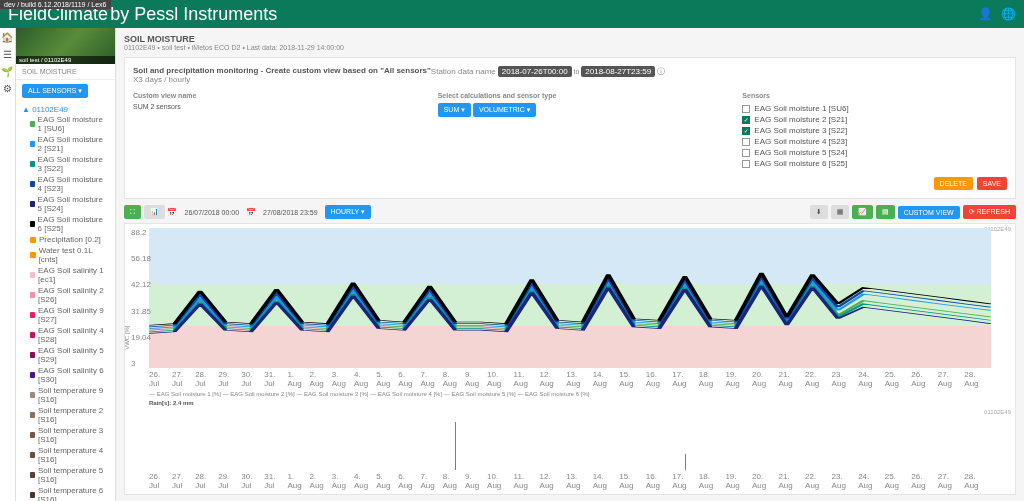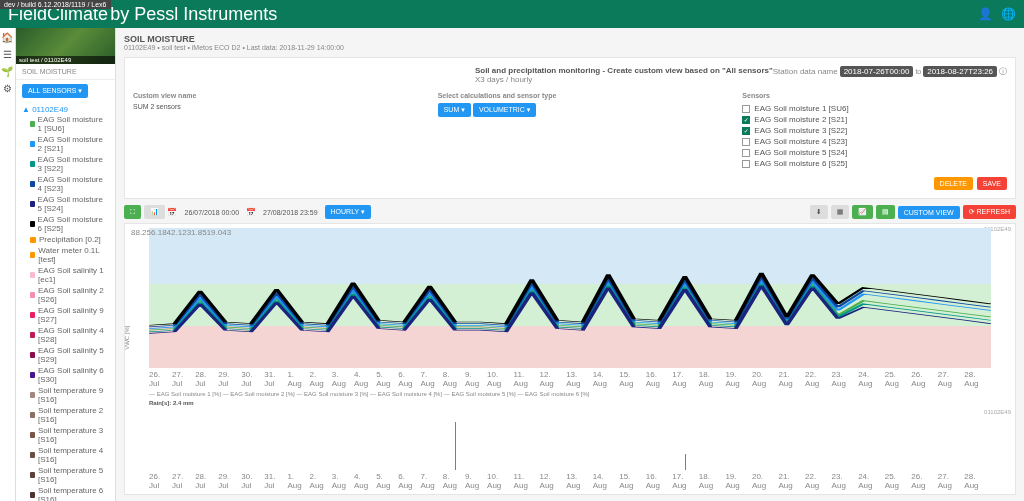--- a/index.html
+++ b/index.html
@@ -23,41 +23,41 @@
 .tree .station{color:#2196f3;font-weight:normal}
 .tree .item{display:flex;align-items:center;gap:3px;padding:1px 0;padding-left:8px;color:#666}
 .sw{width:6px;height:6px;display:inline-block;border-radius:1px}
 .main{flex:1;padding:6px 8px}
 .header{display:flex;gap:8px;margin-bottom:6px}
 .header .info{flex:1}
 .header h2{font-size:9px;font-weight:bold;color:#555}
 .header .meta{font-size:7px;color:#888}
 .panel{background:#fff;border:1px solid #e5e5e5;padding:8px;margin-bottom:6px}
 .ptitle{font-size:8px;font-weight:bold;color:#555}
-.psub{font-size:7px;color:#888;display:flex;justify-content:flex-end}
+.psub{font-size:7px;color:#888;display:flex;justify-content:flex-start}
 .daterange{font-size:7px;color:#888}
 .daterange .pill{background:#555;color:#fff;padding:1px 4px;border-radius:2px}
 .cfg{display:flex;gap:40px;margin-top:8px}
 .col{flex:1}
 .col h4{font-size:7px;color:#888;margin-bottom:4px}
 .sens{display:flex;align-items:center;gap:4px;padding:1px 0;font-size:7px;color:#555}
 .cb{width:8px;height:8px;border:1px solid #999;display:inline-flex;align-items:center;justify-content:center;font-size:6px}
 .cb.on{background:#0a7a5a;border-color:#0a7a5a;color:#fff}
 .actions{display:flex;justify-content:flex-end;gap:4px;margin-top:8px}
 .toolbar{display:flex;justify-content:space-between;margin-bottom:4px}
 .tbgroup{display:flex;gap:3px;align-items:center}
 .tbgroup .date{font-size:7px;color:#555;padding:2px 4px}
 .chart{position:relative;border:1px solid #e5e5e5;background:#fff;padding:4px}
 .chartarea{position:relative;height:140px;margin-left:20px;margin-right:20px}
 .band{position:absolute;left:0;right:0}
 .band.b1{top:0;height:40%;background:#d4e8f5}
 .band.b2{top:40%;height:30%;background:#d4f0d4}
 .band.b3{top:70%;height:30%;background:#f5d4d4}
 svg.lines{position:absolute;inset:0;width:100%;height:100%}
-.yaxis{position:absolute;left:-18px;top:0;bottom:0;display:flex;flex-direction:row;font-size:6px;color:#888}
+.yaxis{position:absolute;left:-18px;top:0;bottom:0;display:flex;flex-direction:column;justify-content:space-between;font-size:6px;color:#888}
 .xaxis{display:flex;justify-content:space-between;font-size:5px;color:#888;margin:2px 20px 0}
 .legend{font-size:6px;color:#888;margin:3px 20px}
 .chartid{position:absolute;top:2px;right:4px;font-size:6px;color:#aaa}
 .ylabel{position:absolute;left:2px;top:50%;transform:rotate(-90deg) translateX(50%);transform-origin:left;font-size:6px;color:#888}
 .rain{height:60px;position:relative;margin:4px 20px 0}
 .rainbar{position:absolute;bottom:0;width:1px;background:#2196f3}
 </style>
 </head>
 <body>
 
@@ -110,21 +110,21 @@
           <div class="item">
             <span class="sw" style="background:#000"></span>
             <span>EAG Soil moisture 6 [S25]</span>
           </div>
           <div class="item">
             <span class="sw" style="background:#ff9800"></span>
             <span>Precipitation [0.2]</span>
           </div>
           <div class="item">
             <span class="sw" style="background:#ff9800"></span>
-            <span>Water meter 0.1L [test]</span>
+            <span>Water test 0.1L [cnts]</span>
           </div>
           <div class="item">
             <span class="sw" style="background:#f8bbd0"></span>
             <span>EAG Soil salinity 1 [ec1]</span>
           </div>
           <div class="item">
             <span class="sw" style="background:#f48fb1"></span>
             <span>EAG Soil salinity 2 [S26]</span>
           </div>
           <div class="item">
@@ -181,21 +181,21 @@
 
     <div class="panel">
       <div class="psub">
         <div>
           <div class="ptitle">Soil and precipitation monitoring - Create custom view based on "All sensors"</div>
           <span>X3 days / hourly</span>
         </div>
         <div class="daterange">
           <span>Station data name</span>
           <span class="pill">2018-07-26T00:00</span> to
-          <span class="pill">2018-08-27T23:26</span>
+          <span class="pill">2018-08-27T23:59</span>
           <span>ⓘ</span>
         </div>
       </div>
       <div class="cfg">
         <div class="col">
           <h4>Custom view name</h4>
           <div style="font-size:7px;color:#555">SUM 2 sensors</div>
         </div>
         <div class="col">
           <h4>Select calculations and sensor type</h4>

